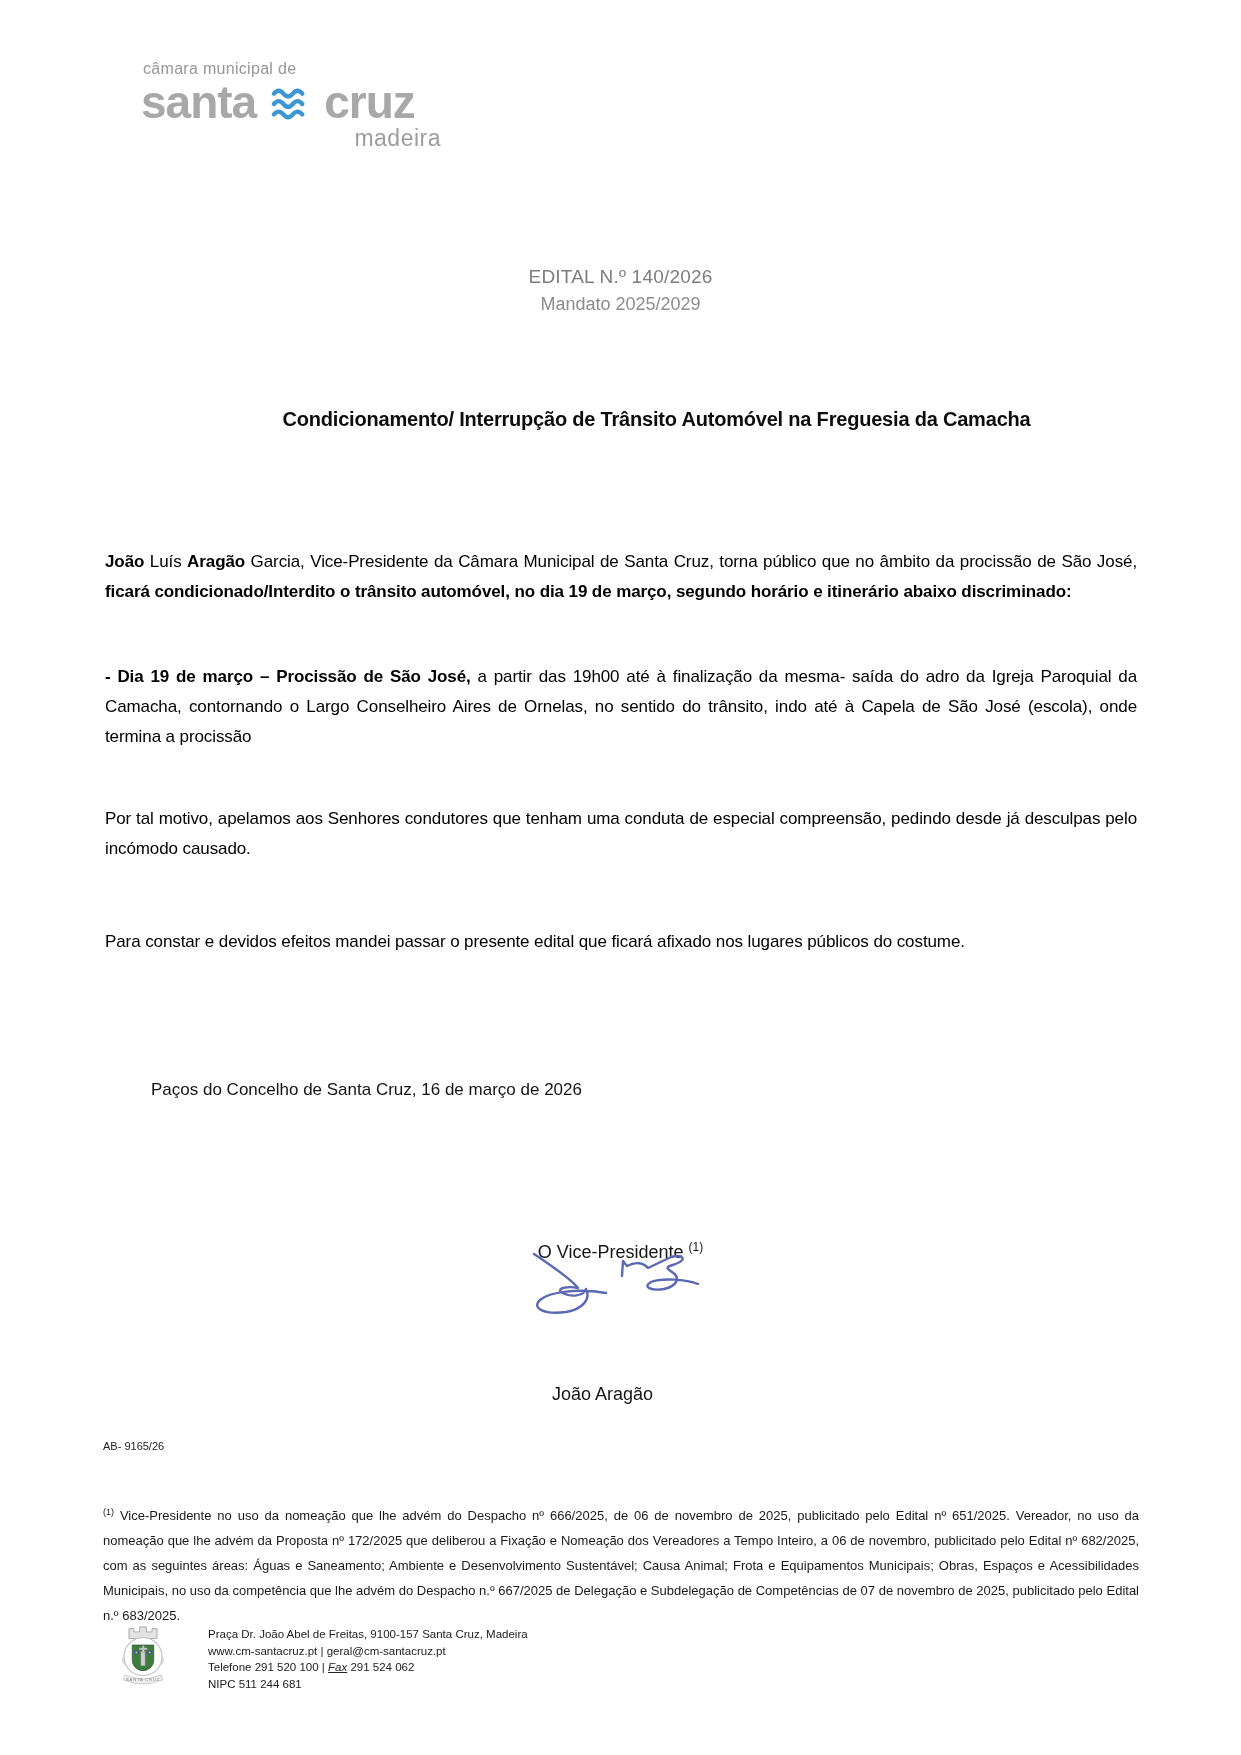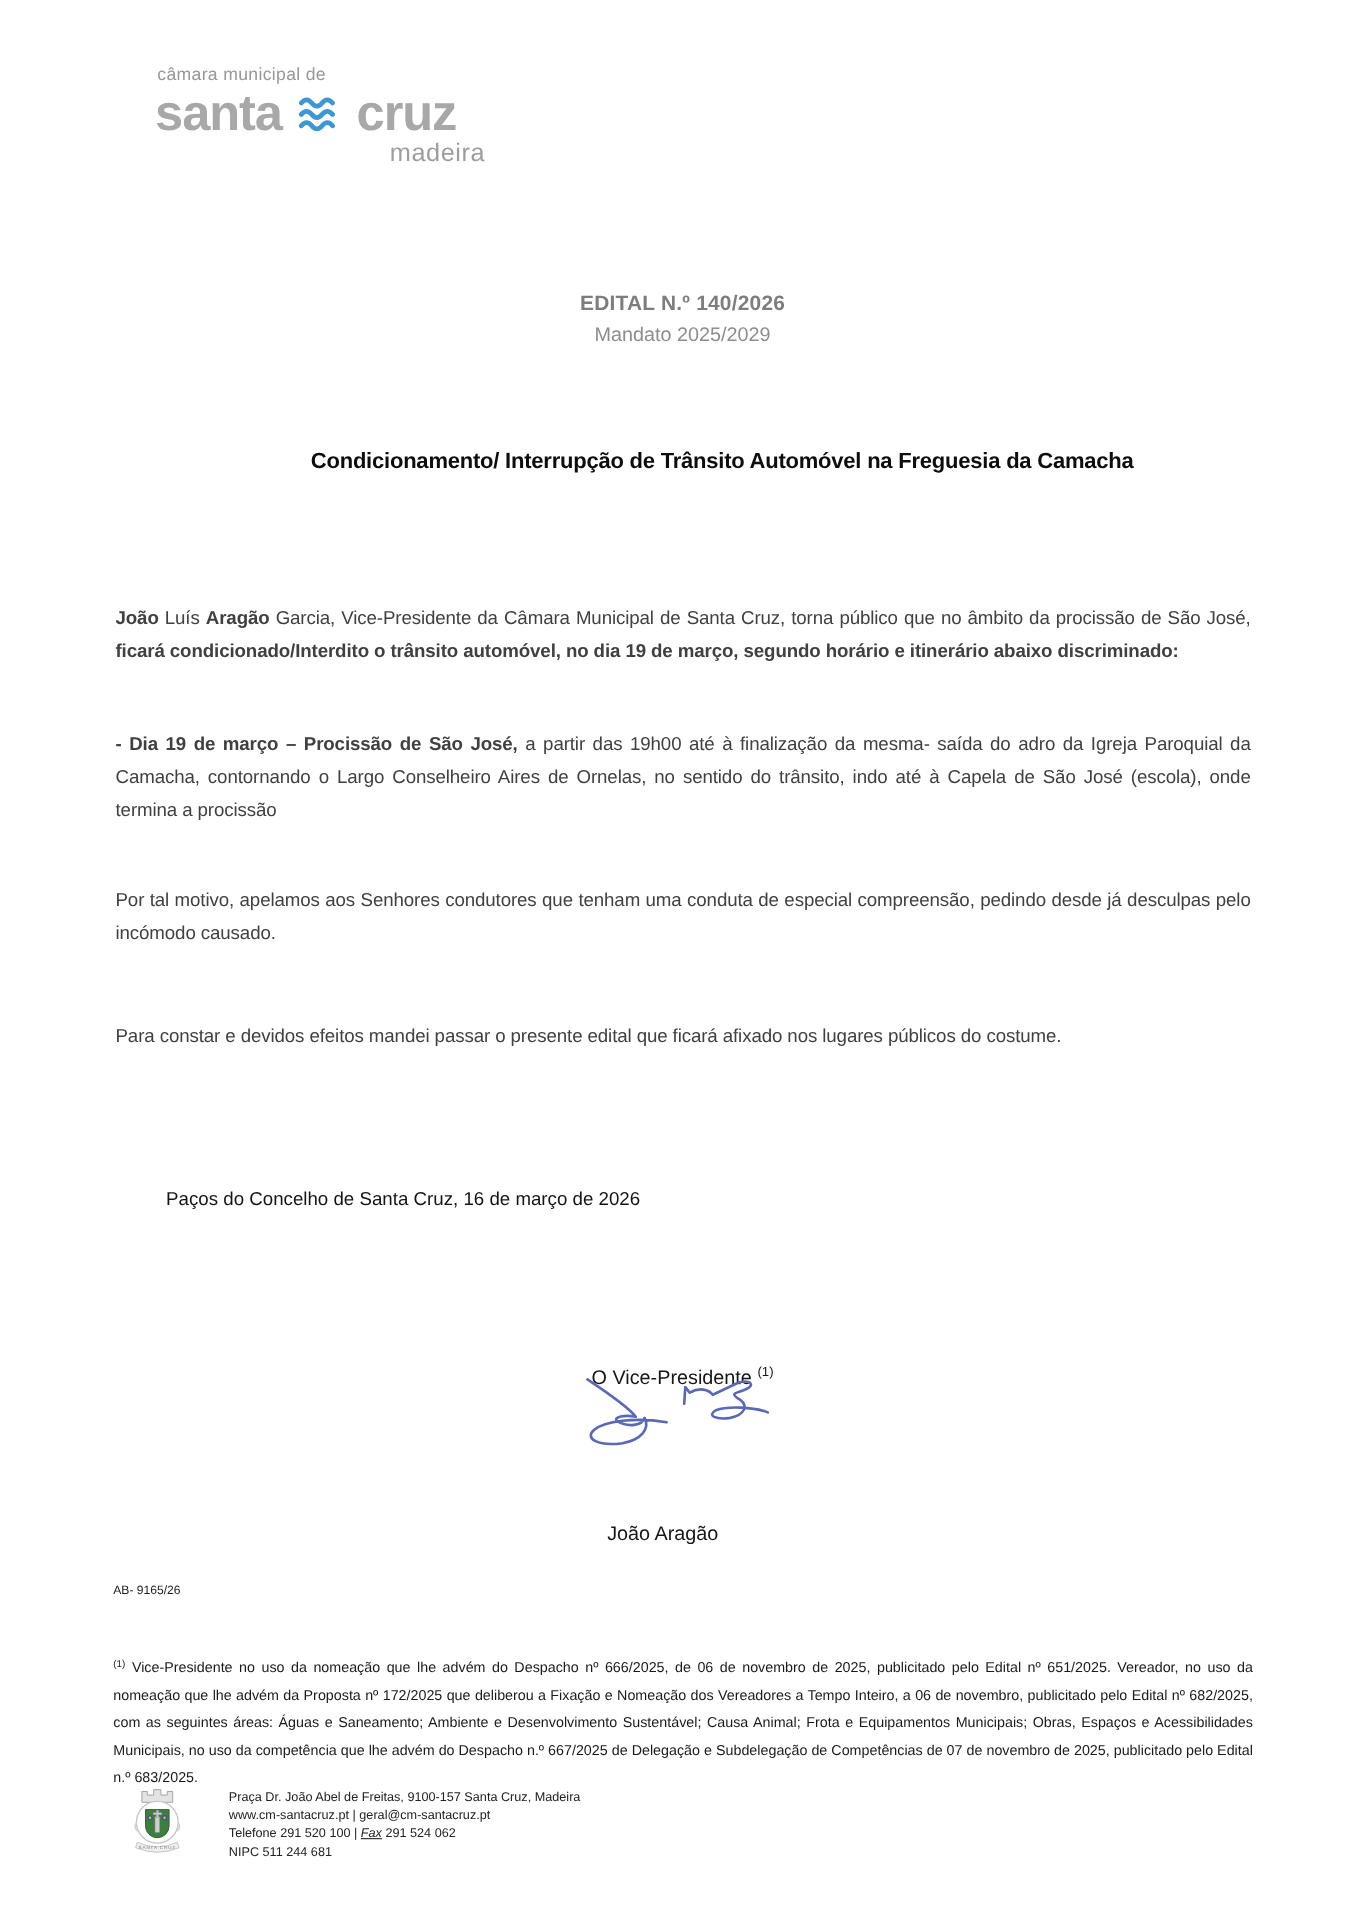--- a/index.html
+++ b/index.html
@@ -15,35 +15,35 @@
   
   .logo { position:absolute; top:60px; left:113px; width:300px;margin-left:28px; }
   .logo-tagline { font-size:16px; color:#979797; letter-spacing:.3px; margin:0 0 1px 2px; }
   .logo-brand { display:flex; align-items:center; gap:15px; }
   .logo-word { font-size:46px; font-weight:bold; color:#a8a8a8; letter-spacing:-1px; line-height:1; }
   .waves { width:38px; height:34px; margin-top:4px; }
   .logo-region { font-size:23px; color:#9d9d9d; text-align:right; margin-top:0px; letter-spacing:.5px; }
 
   
   .title-block { position:absolute; top:266px; left:0; width:1241px; text-align:center; }
-  .edital-no { font-size:19px; font-weight:bold; color:#7d7d7d; letter-spacing:.2px; }
+  .edital-no { font-size:19px; font-weight:normal; color:#7d7d7d; letter-spacing:.2px; }
   .mandate  { font-size:18px; color:#8d8d8d; margin-top:6px; }
 
   
   .heading-wrap { position:absolute; top:402px; left:0; width:1241px; text-align:center; }
   .heading {
     display:inline-block; width:820px;
     font-size:20px; font-weight:bold; color:#0d0d0d;
     line-height:35px; text-align:right; letter-spacing:-0.2px;
   }
 
   
   .para {
     position:absolute; left:105px; width:1032px;
-    font-size:17px; line-height:30px; text-align:justify; color:#404040;
+    font-size:17px; line-height:30px; text-align:justify; color:#000000;
     letter-spacing:-0.1px;
   }
   .p1 { top:530px; }
   .p2 { top:645px; }
   .p3 { top:787px; }
   .p4 { top:910px; }
   .dateline { position:absolute; left:105px; top:1080px; font-size:17px; color:#141414;margin-left:46px; }
 
   
   .role-line { position:absolute; top:1196px; left:0; width:1241px; text-align:center; font-size:18px; color:#161616;margin-top:44px; }

